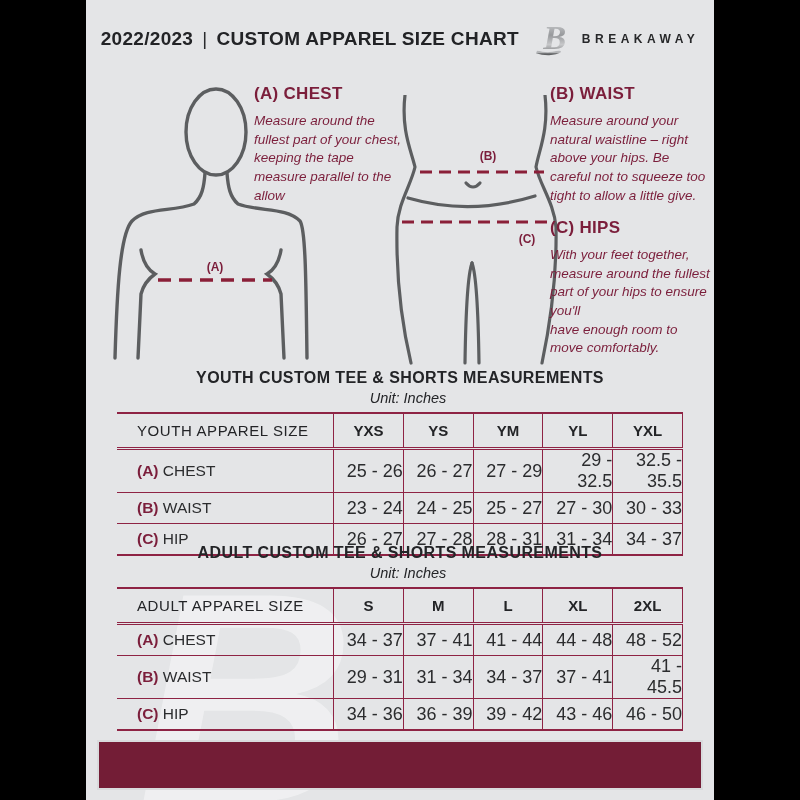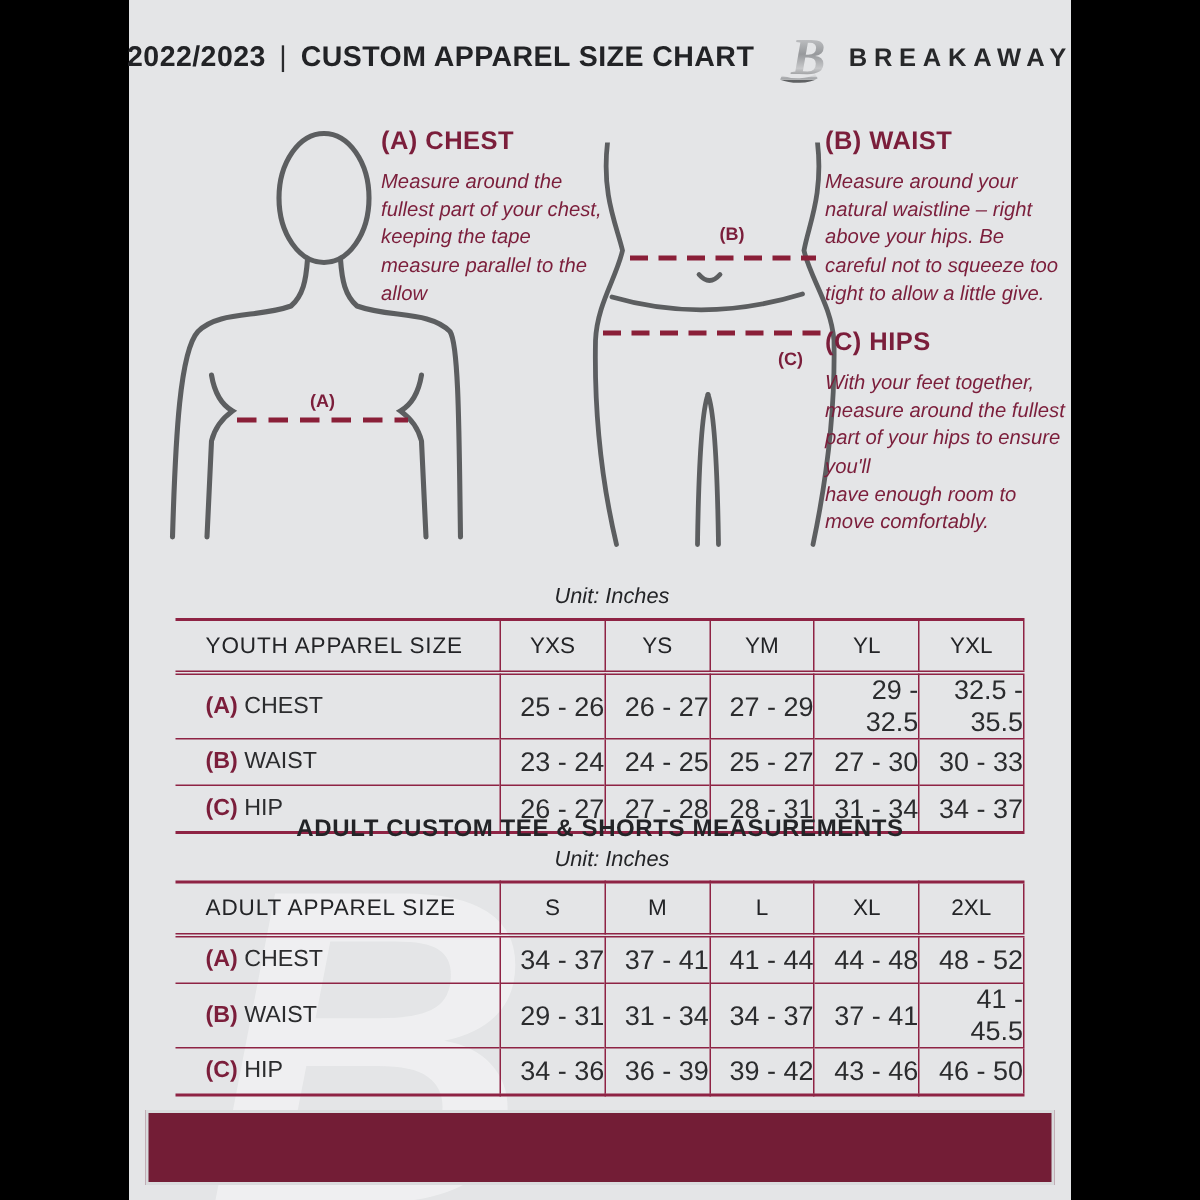--- a/index.html
+++ b/index.html
@@ -18,21 +18,21 @@
     display:flex;align-items:center;justify-content:center;gap:14px;
     z-index:3;
   }
   .masthead-text{
     font-weight:bold;font-size:19px;color:#222326;white-space:nowrap;
     font-stretch:condensed;letter-spacing:.3px;
   }
   .masthead-text .pipe{font-weight:normal;color:#2a2b2d;margin:0 9px;}
   .brand{display:flex;align-items:center;gap:9px;}
   .brand-name{
-    font-weight:bold;font-size:17px;letter-spacing:4.5px;color:#27282a;white-space:nowrap;
+    font-weight:bold;font-size:12px;letter-spacing:4.5px;color:#27282a;white-space:nowrap;
   }
   
   .guide-block{position:absolute;z-index:2;}
   .guide-heading{
     color:#7b1e3b;font-weight:800;font-size:17px;letter-spacing:.3px;
   }
   .guide-text{
     color:#7b1e3b;font-style:italic;font-size:13.5px;line-height:1.38;
     margin-top:8px;white-space:pre-line;
   }
@@ -47,21 +47,21 @@
     font-style:italic;font-size:14.5px;color:#232427;z-index:2;margin-left:16px;
   }
   table.size{
     position:absolute;left:31px;width:566px;border-collapse:collapse;
     table-layout:fixed;z-index:2;
     border-top:2px solid #8e2344;border-bottom:2px solid #8e2344;
   }
   table.size thead tr{border-bottom:3px double #8e2344;}
   table.size tbody tr:not(:first-child){border-top:1px solid #8e2344;}
   table.size th,table.size td{padding:0;}
-  table.size th{height:33px;font-weight:normal;font-size:15px;color:#232427;text-align:center;}
+  table.size th{height:33px;font-weight:bold;font-size:15px;color:#232427;text-align:center;}
   table.size td{height:30px;font-size:18px;color:#2b2c2e;text-align:right;}
   table.size .label-col{width:196px;text-align:left;padding-left:20px;}
   table.size th.label-col{font-weight:normal;font-size:15px;letter-spacing:.6px;}
   table.size td.label-col{font-size:15.5px;}
   table.size th:not(.label-col),table.size td:not(.label-col){border-left:1px solid #8e2344;}
   table.size th:last-child,table.size td:last-child{border-right:1px solid #8e2344;}
   .marker{color:#7b1e3b;font-weight:bold;}
   
   .watermark{
     position:absolute;left:52px;top:548px;z-index:1;
@@ -136,20 +136,21 @@
     <div class="guide-text">Measure around your natural waistline – right above your hips. Be careful not to squeeze too tight to allow a little give.</div>
   </div>
   <div class="guide-block" style="left:464px;top:218px;width:162px">
     <div class="guide-heading">(C) HIPS</div>
     <div class="guide-text">With your feet together, measure around the fullest part of your hips to ensure you'll
 have enough room to move comfortably.</div>
   </div>
 
   <div class="watermark">B</div>
 
+  <div class="section-title" style="top:369px">YOUTH CUSTOM TEE &amp; SHORTS MEASUREMENTS</div>
   <div class="unit-line" style="top:390px">Unit: Inches</div>
   <table class="size" style="top:412px">
       <thead>
         <tr>
           <th class="label-col">YOUTH APPAREL SIZE</th>
           <th>YXS</th>
           <th>YS</th>
           <th>YM</th>
           <th>YL</th>
           <th>YXL</th>

